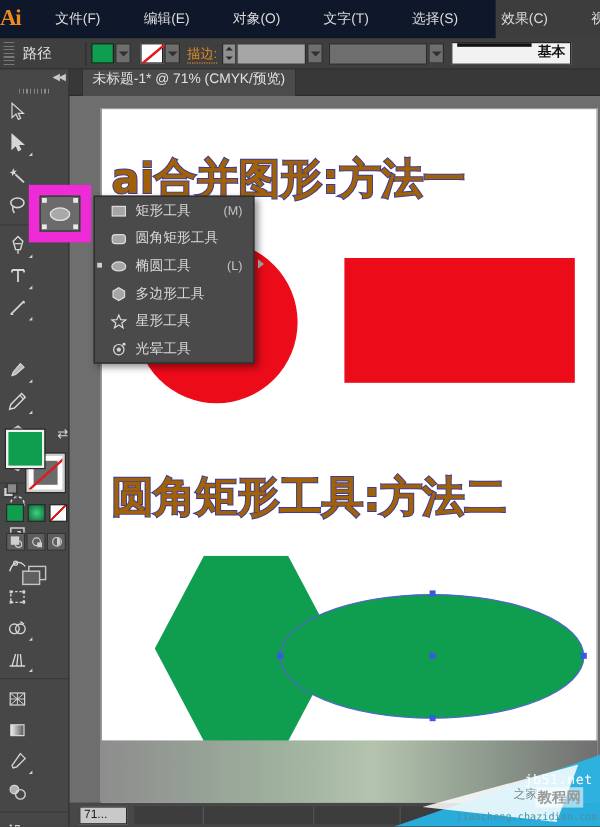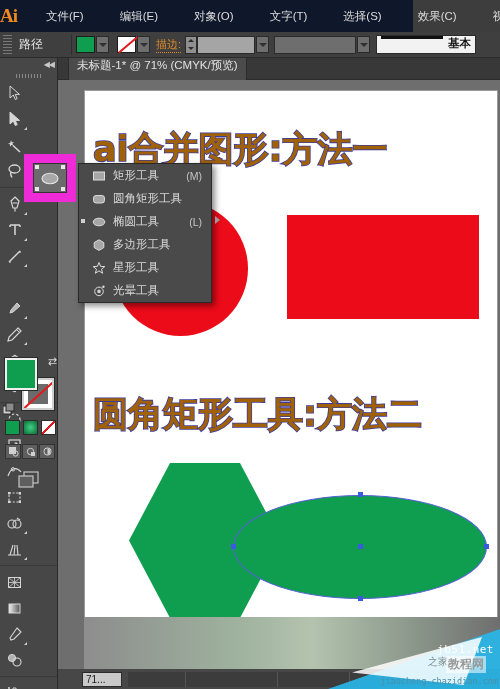--- a/index.html
+++ b/index.html
@@ -193,21 +193,21 @@
     position:absolute; left:26px; bottom:0; width:414px; height:52px;
     background:linear-gradient(to right,#8d8d8d 0%,#9fb39f 38%,#b4c3ae 55%,#8d9a8d 78%,#6f6f6f 100%);
   }
 
   
   #statusbar{
     position:absolute; left:58px; bottom:0; width:442px; height:20px;
     background:#474747; display:flex; align-items:center; gap:0px;
   }
   #zoomfield{
-    width:40px; height:15px; margin-left:24px; background:#c9c9c9; color:#1a1a1a;
+    width:40px; height:15px; margin-left:8px; background:#c9c9c9; color:#1a1a1a;
     font-size:10px; display:flex; align-items:center; padding-left:3px;
     border:1px solid #2a2a2a;
   }
   .sb-seg{ height:15px; background:#3c3c3c; border-right:1px solid #555; }
 
   
   #watermark{
     position:absolute; right:0; bottom:0; width:172px; height:60px;
     z-index:90; pointer-events:none;
   }

